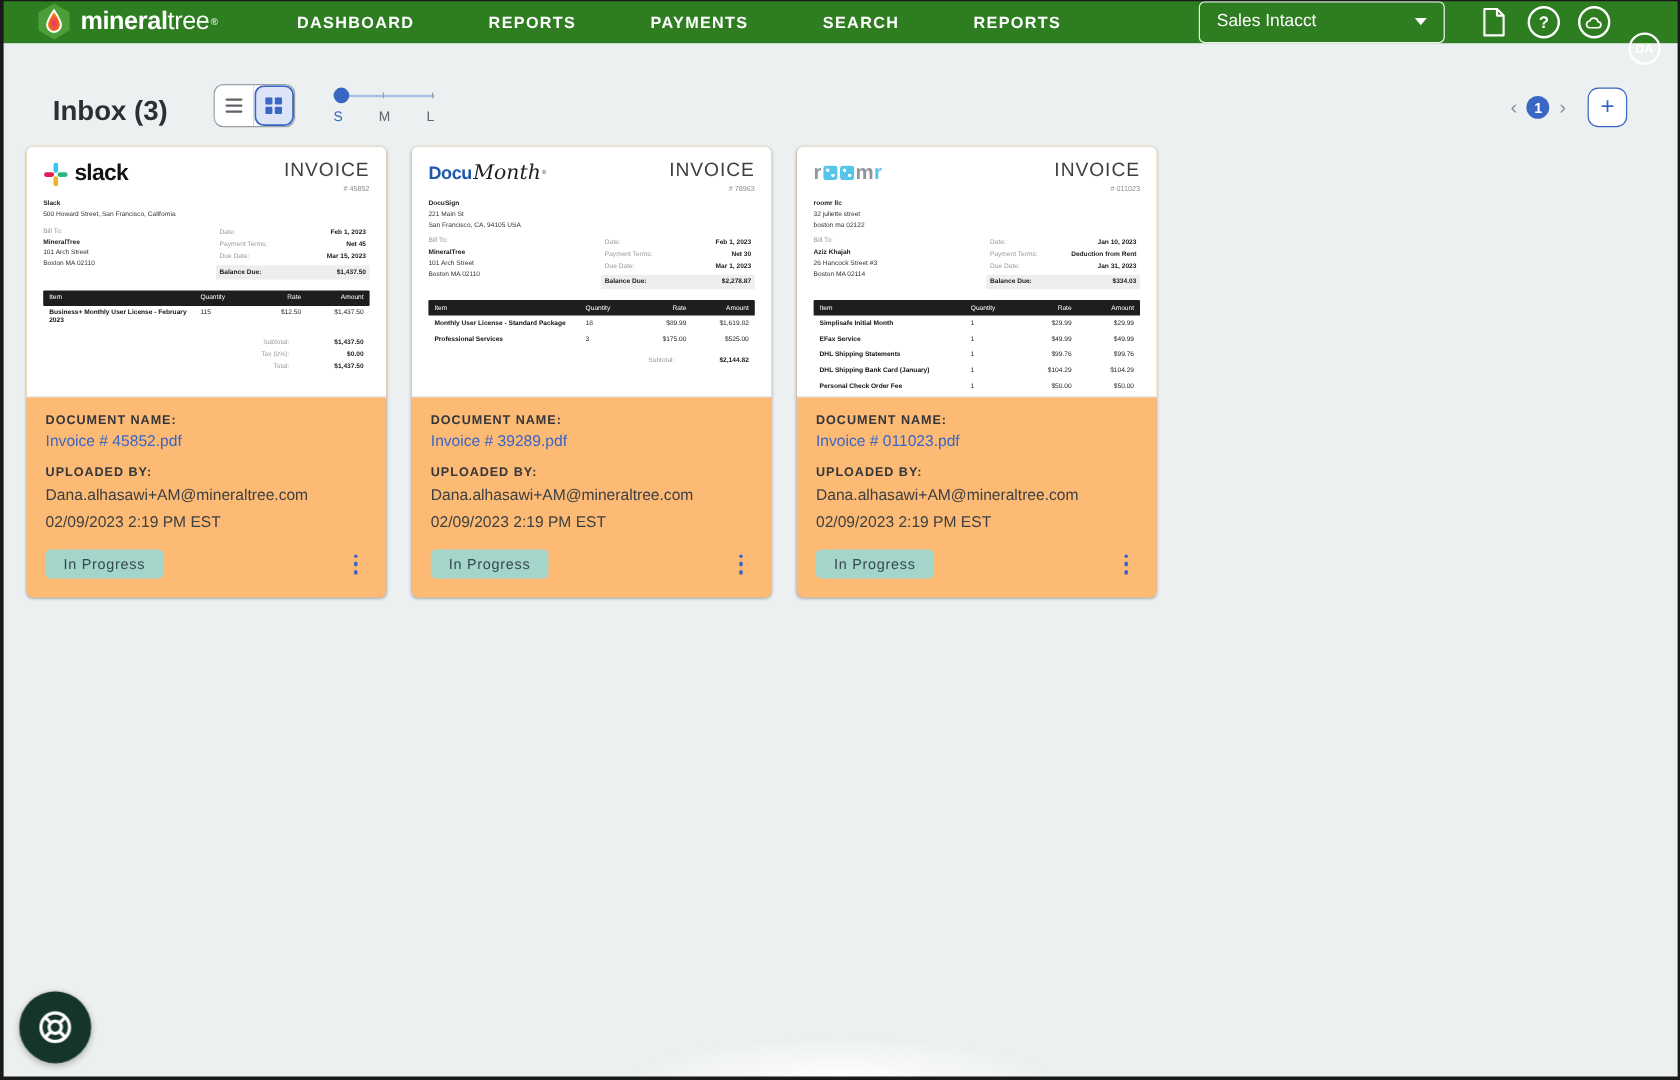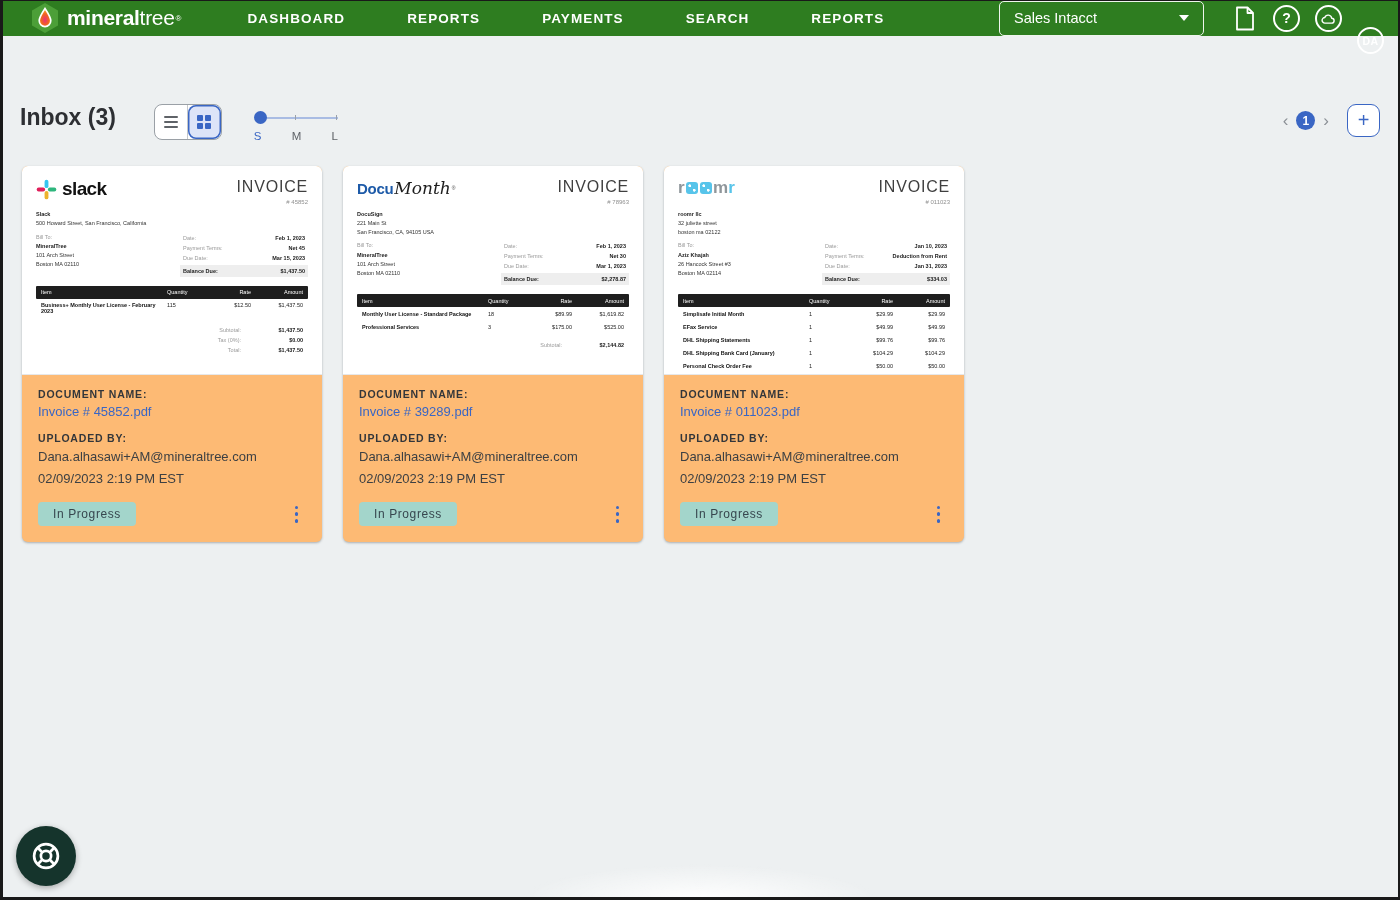--- a/index.html
+++ b/index.html
@@ -27,21 +27,21 @@
     border-radius:5px; display:flex; align-items:center; justify-content:space-between;
     padding:0 14px; color:#fff; font-size:14.5px; cursor:pointer; margin-right:12px; }
   .caret { width:0; height:0; border-left:5px solid transparent; border-right:5px solid transparent;
     border-top:6px solid #fff; }
   .nbicon { width:27px; height:27px; display:flex; align-items:center; justify-content:center;
     color:#fff; cursor:pointer; }
   .circ { border:2px solid #fff; border-radius:50%; font-weight:700; font-size:14px; }
   .avatar { font-size:10.5px; letter-spacing:.3px;margin-top:45px; }
 
   
-  .toolbar { display:flex; align-items:flex-start; padding:24px 20px 0; height:70px;margin-top:44px; }
+  .toolbar { display:flex; align-items:flex-end; padding:24px 44px 0; height:70px; }
   .page-title { font-size:23px; font-weight:800; color:#2d2f33; }
   .view-toggle { display:flex; margin-left:38px; border:1px solid #9aa0a6; border-radius:8px;
     background:#fff; }
   .vt-btn { width:33px; height:34px; display:flex; align-items:center; justify-content:center;
     cursor:pointer; }
   .vt-btn.list { border-right:1px solid #c4c7ca; border-radius:8px 0 0 8px; }
   .vt-btn.grid { background:#dde4f8; box-shadow:inset 0 0 0 1.5px #3A66C4; border-radius:8px; }
   .list-ico { display:flex; flex-direction:column; gap:3px; }
   .list-ico i { display:block; width:14px; height:2px; background:#5f6368; border-radius:1px; }
   .slider-wrap { margin-left:32px; width:84px; position:relative; height:40px; }

